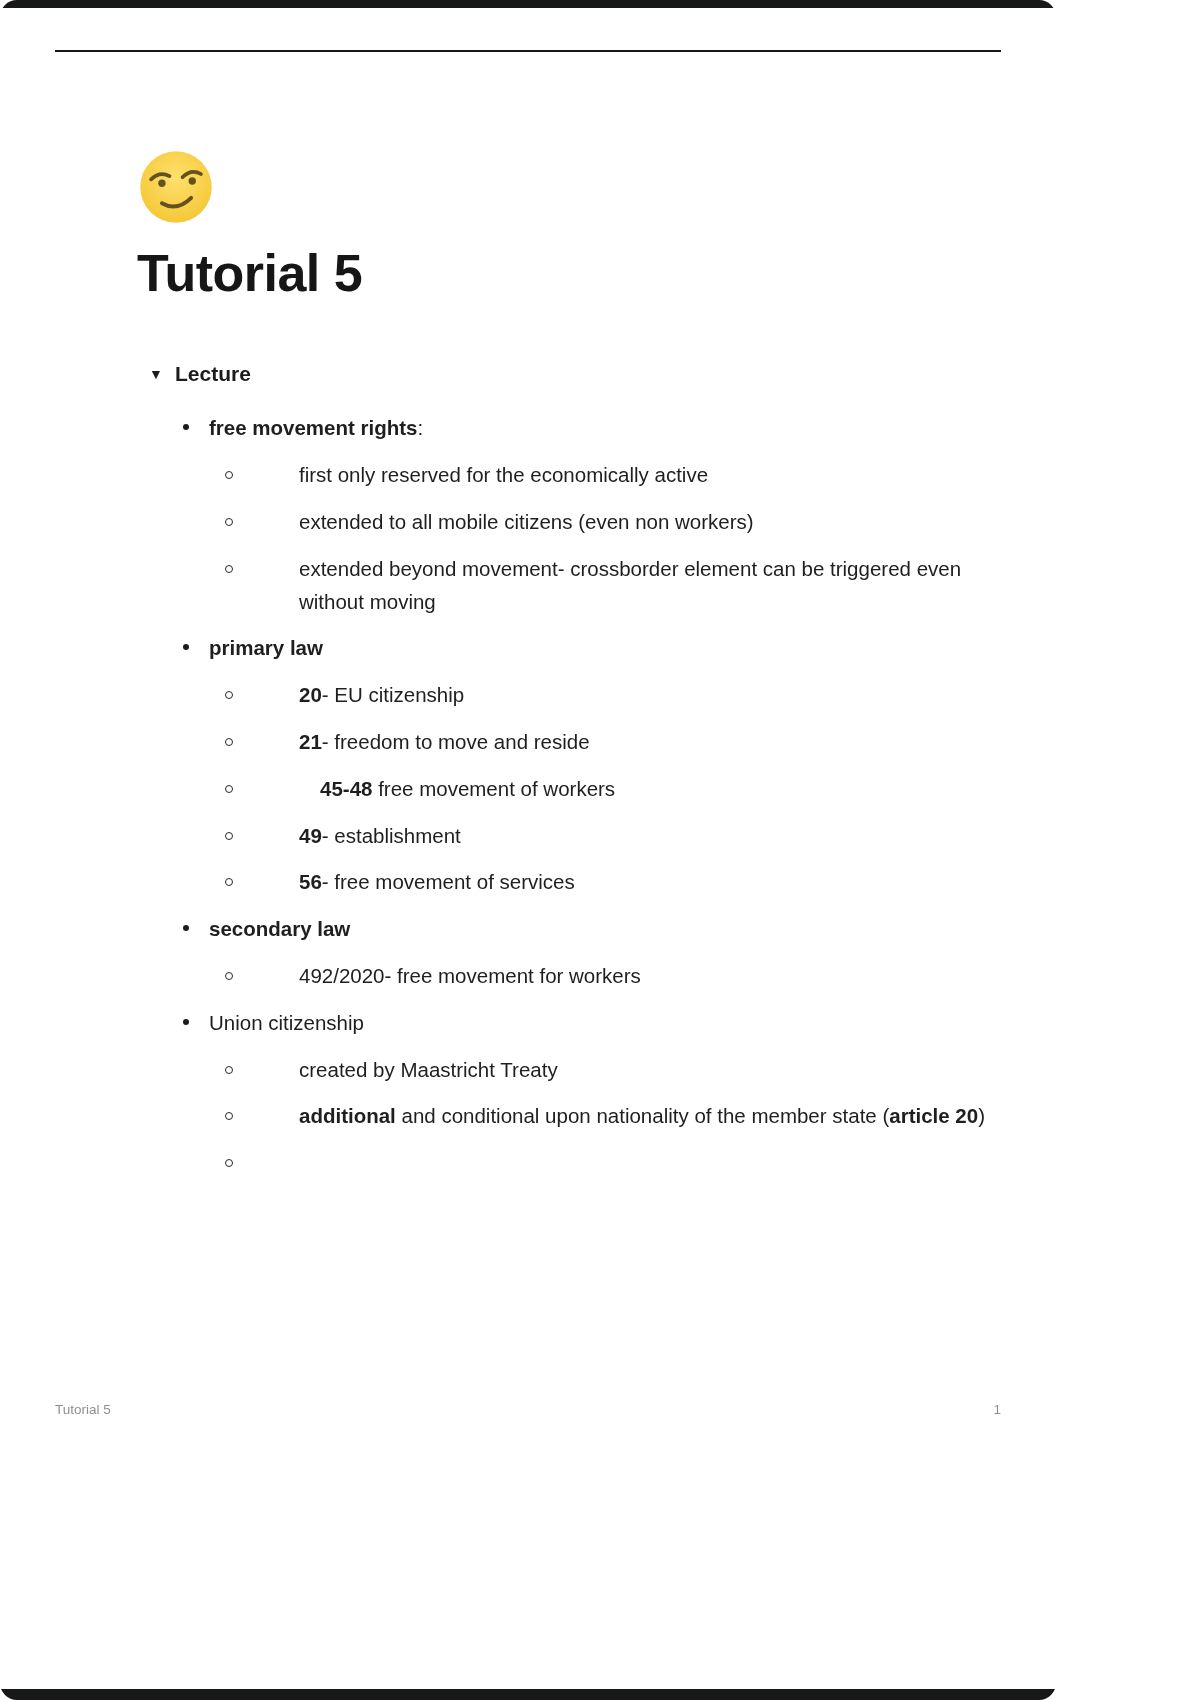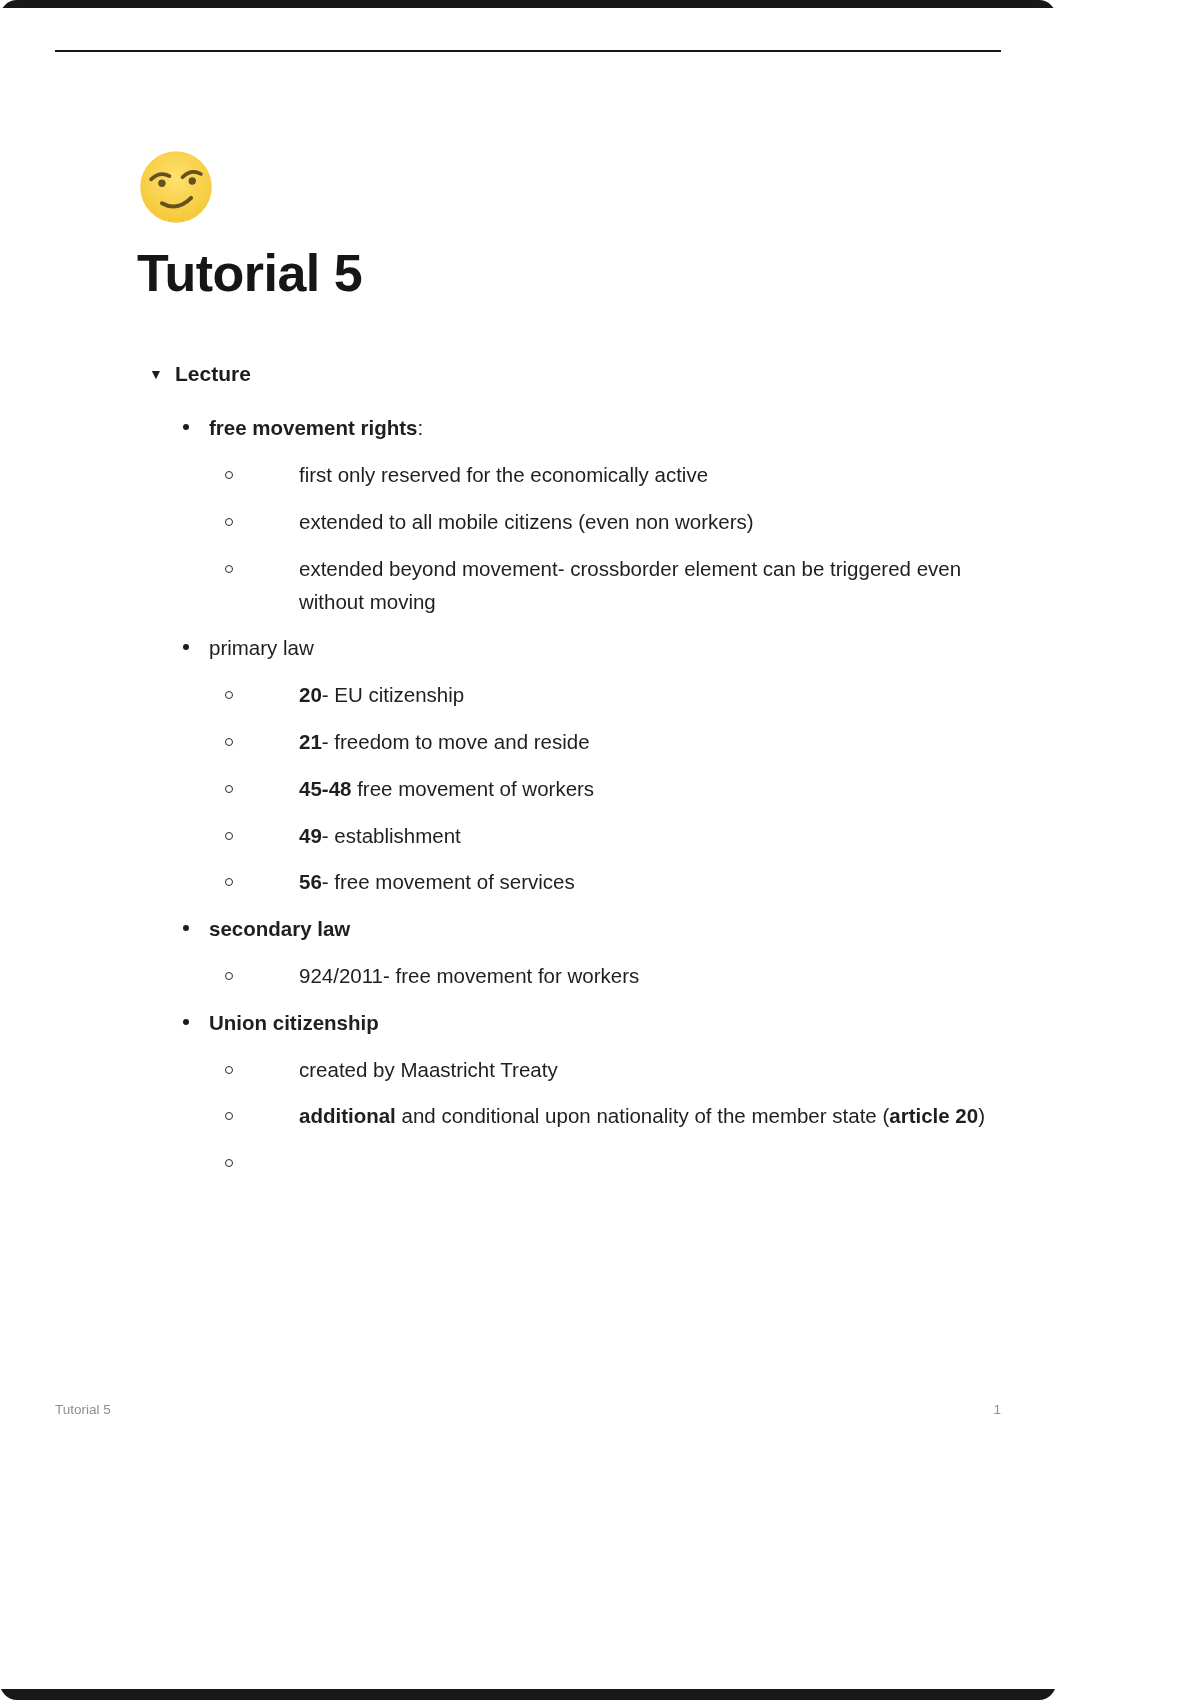--- a/index.html
+++ b/index.html
@@ -181,39 +181,39 @@
         <div class="li level-2">
           <span class="bullet-cell">
             <span class="bullet-circle"></span>
           </span>
           <span class="li-text"><span>extended beyond movement- crossborder element can be triggered even without moving</span></span>
         </div>
         <div class="li level-1">
           <span class="bullet-cell">
             <span class="bullet-disc"></span>
           </span>
-          <span class="li-text"><span style="font-weight: 400;">primary law</span></span>
+          <span class="li-text"><span style="font-weight: 700;">primary law</span></span>
         </div>
         <div class="li level-2">
           <span class="bullet-cell">
             <span class="bullet-circle"></span>
           </span>
           <span class="li-text"><span style="font-weight: 700;">20</span><span>- EU citizenship</span></span>
         </div>
         <div class="li level-2">
           <span class="bullet-cell">
             <span class="bullet-circle"></span>
           </span>
           <span class="li-text"><span style="font-weight: 700;">21</span><span>- freedom to move and reside</span></span>
         </div>
         <div class="li level-2">
           <span class="bullet-cell">
             <span class="bullet-circle"></span>
           </span>
-          <span class="li-text"><span style="font-weight: 700;">45-48</span><span> free movement of workers</span></span>
+          <span class="li-text"><span style="font-weight: 700; margin-left: 21px;">45-48</span><span> free movement of workers</span></span>
         </div>
         <div class="li level-2">
           <span class="bullet-cell">
             <span class="bullet-circle"></span>
           </span>
           <span class="li-text"><span style="font-weight: 700;">49</span><span>- establishment</span></span>
         </div>
         <div class="li level-2">
           <span class="bullet-cell">
             <span class="bullet-circle"></span>
@@ -223,27 +223,27 @@
         <div class="li level-1">
           <span class="bullet-cell">
             <span class="bullet-disc"></span>
           </span>
           <span class="li-text"><span style="font-weight: 700;">secondary law</span></span>
         </div>
         <div class="li level-2">
           <span class="bullet-cell">
             <span class="bullet-circle"></span>
           </span>
-          <span class="li-text"><span>924/2011- free movement for workers</span></span>
-        </div>
-        <div class="li level-1">
-          <span class="bullet-cell">
-            <span class="bullet-disc"></span>
-          </span>
-          <span class="li-text"><span style="font-weight: 700;">Union citizenship</span></span>
+          <span class="li-text"><span>492/2020- free movement for workers</span></span>
+        </div>
+        <div class="li level-1">
+          <span class="bullet-cell">
+            <span class="bullet-disc"></span>
+          </span>
+          <span class="li-text"><span style="font-weight: 400;">Union citizenship</span></span>
         </div>
         <div class="li level-2">
           <span class="bullet-cell">
             <span class="bullet-circle"></span>
           </span>
           <span class="li-text"><span>created by Maastricht Treaty</span></span>
         </div>
         <div class="li level-2">
           <span class="bullet-cell">
             <span class="bullet-circle"></span>

